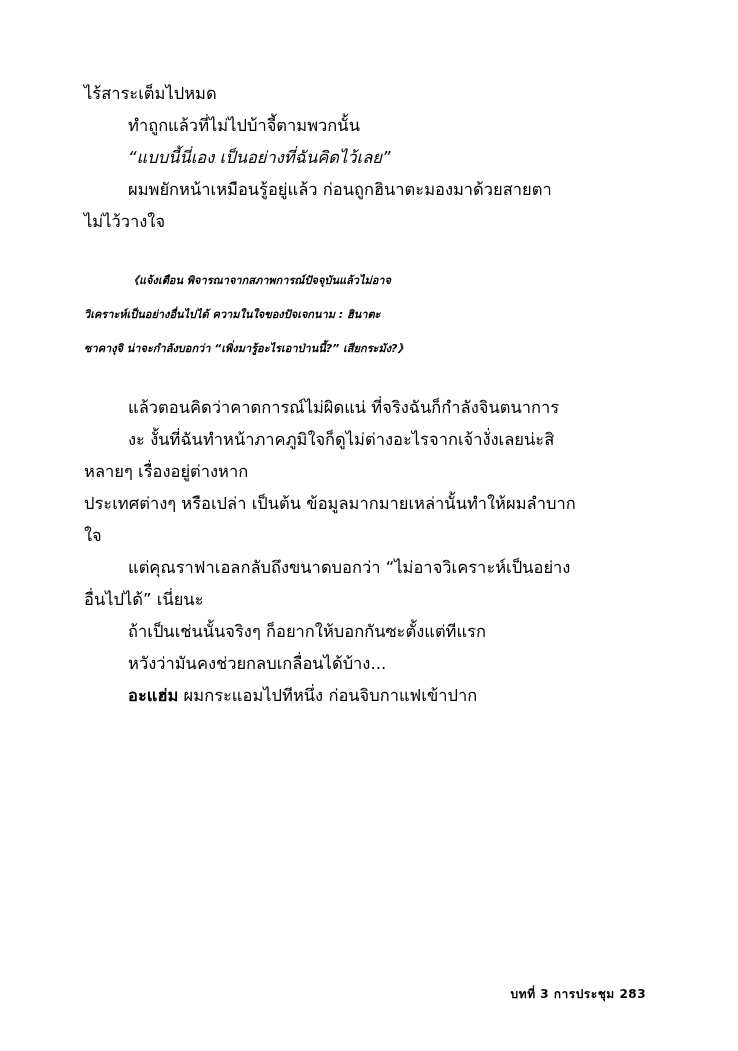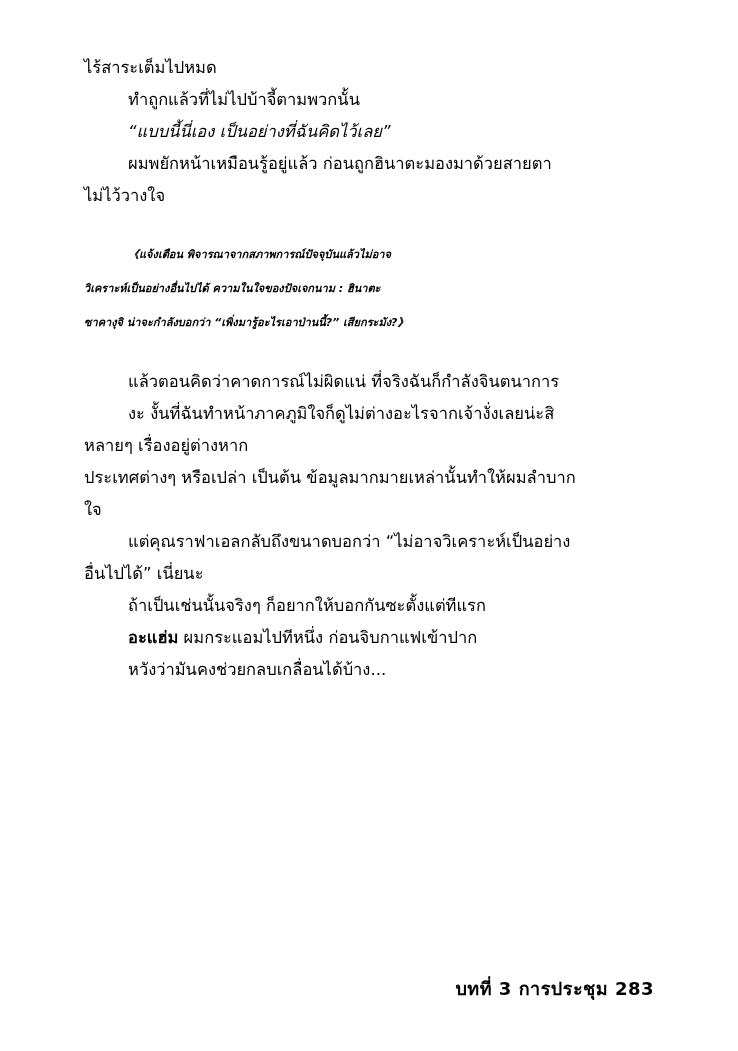--- a/index.html
+++ b/index.html
@@ -11,21 +11,21 @@
     width: 738px;
     height: 1051px;
     font-family: "DejaVu Sans", "Liberation Sans", sans-serif;
     color: #000000;
   }
   .page {
     position: relative;
     width: 738px;
     height: 1051px;
     box-sizing: border-box;
-    padding: 52px 84px 40px 84px;
+    padding: 78px 84px 40px 84px;
     background: #ffffff;
   }
   .body-text {
     font-size: 16.5px;
     line-height: 32px;
     text-align: left;
   }
   p {
     margin: 0;
   }
@@ -46,23 +46,23 @@
   }
   .bold { font-weight: bold; }
 
   .block-italic {
     font-style: italic;
     line-height: 32px;
   }
 
   .footer {
     position: absolute;
-    right: 84px;
+    right: 92px;
     bottom: 48px;
-    font-size: 18px;
+    font-size: 12px;
     font-weight: bold;
     letter-spacing: 0.5px;
   }
   .dash {
     letter-spacing: -1px;
   }
 </style>
 </head>
 <body>
 
@@ -91,22 +91,22 @@
     <p>หลายๆ เรื่องอยู่ต่างหาก</p>
 
     <p>ประเทศต่างๆ หรือเปล่า เป็นต้น ข้อมูลมากมายเหล่านั้นทำให้ผมลำบาก</p>
     <p>ใจ</p>
 
     <p class="indent">แต่คุณราฟาเอลกลับถึงขนาดบอกว่า “ไม่อาจวิเคราะห์เป็นอย่าง</p>
     <p>อื่นไปได้” เนี่ยนะ</p>
 
     <p class="indent">ถ้าเป็นเช่นนั้นจริงๆ ก็อยากให้บอกกันซะตั้งแต่ทีแรก</p>
 
+    <p class="indent">หวังว่ามันคงช่วยกลบเกลื่อนได้บ้าง...</p>
+
     <p class="indent"><span class="bold">อะแฮ่ม</span><span> ผมกระแอมไปทีหนึ่ง ก่อนจิบกาแฟเข้าปาก</span></p>
-
-    <p class="indent">หวังว่ามันคงช่วยกลบเกลื่อนได้บ้าง...</p>
 
 
   </div>
 
   <div class="footer">บทที่ 3 การประชุม 283</div>
 
 </div>
 
 </body></html>

